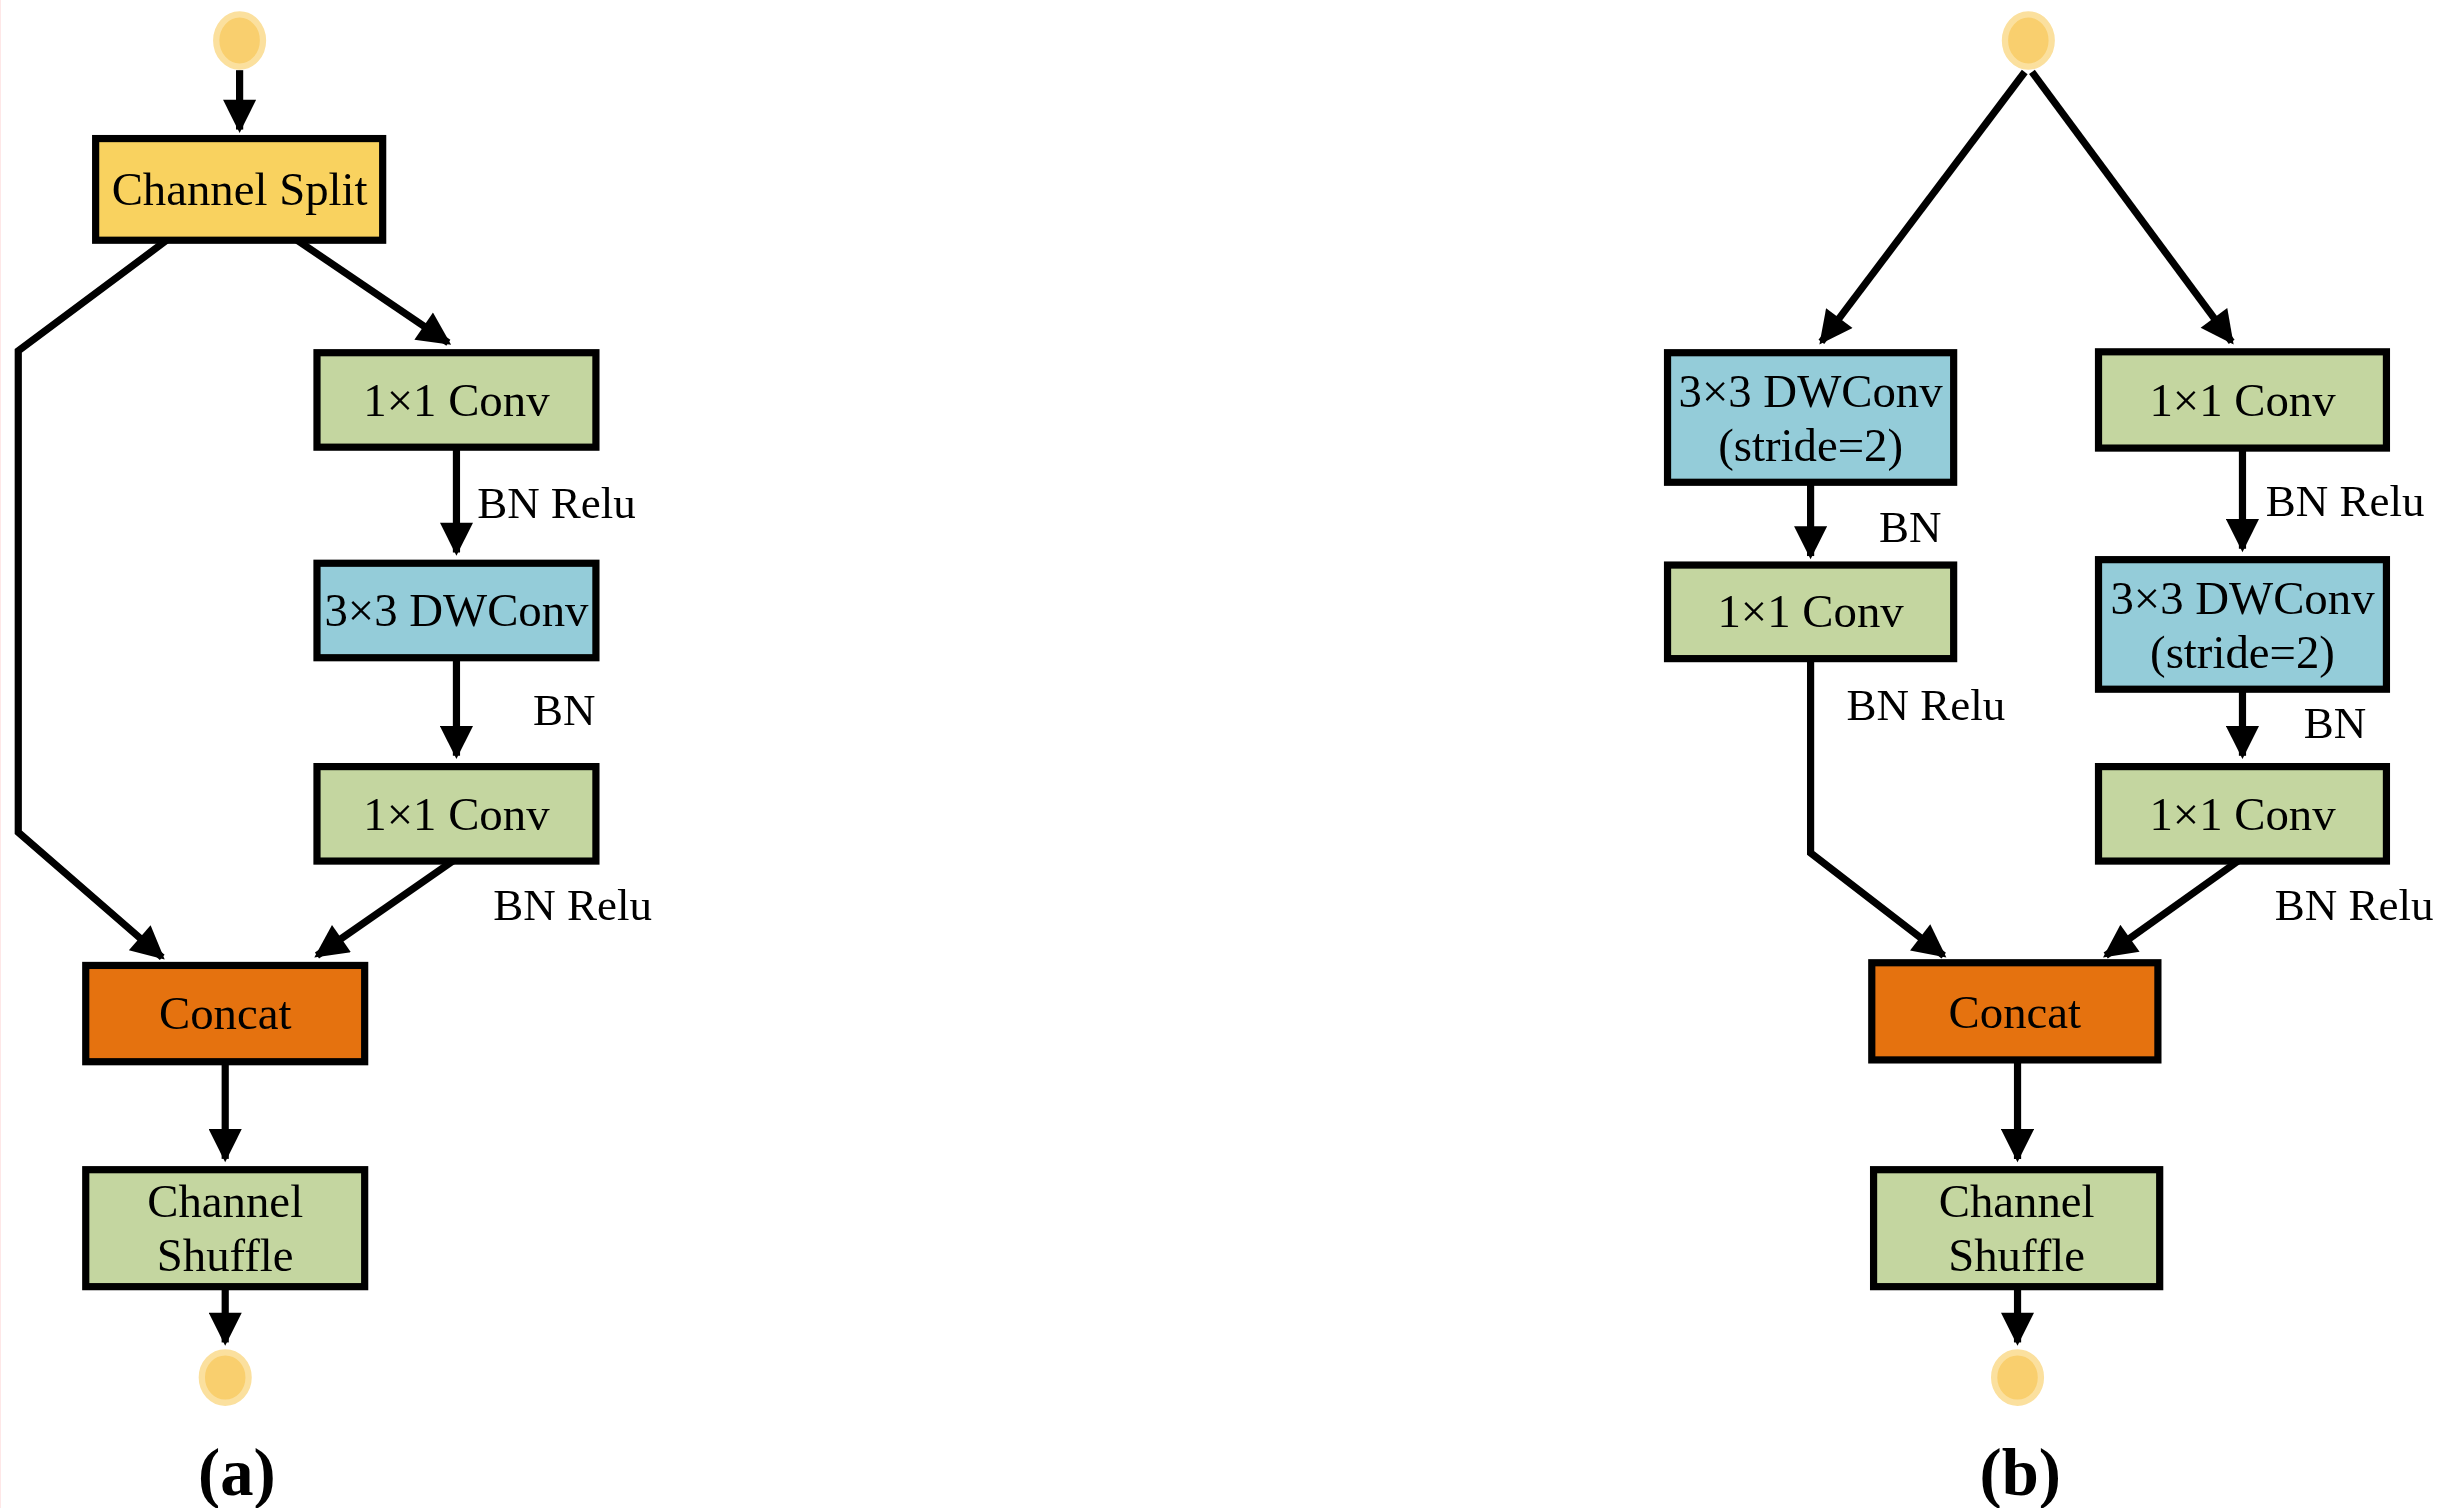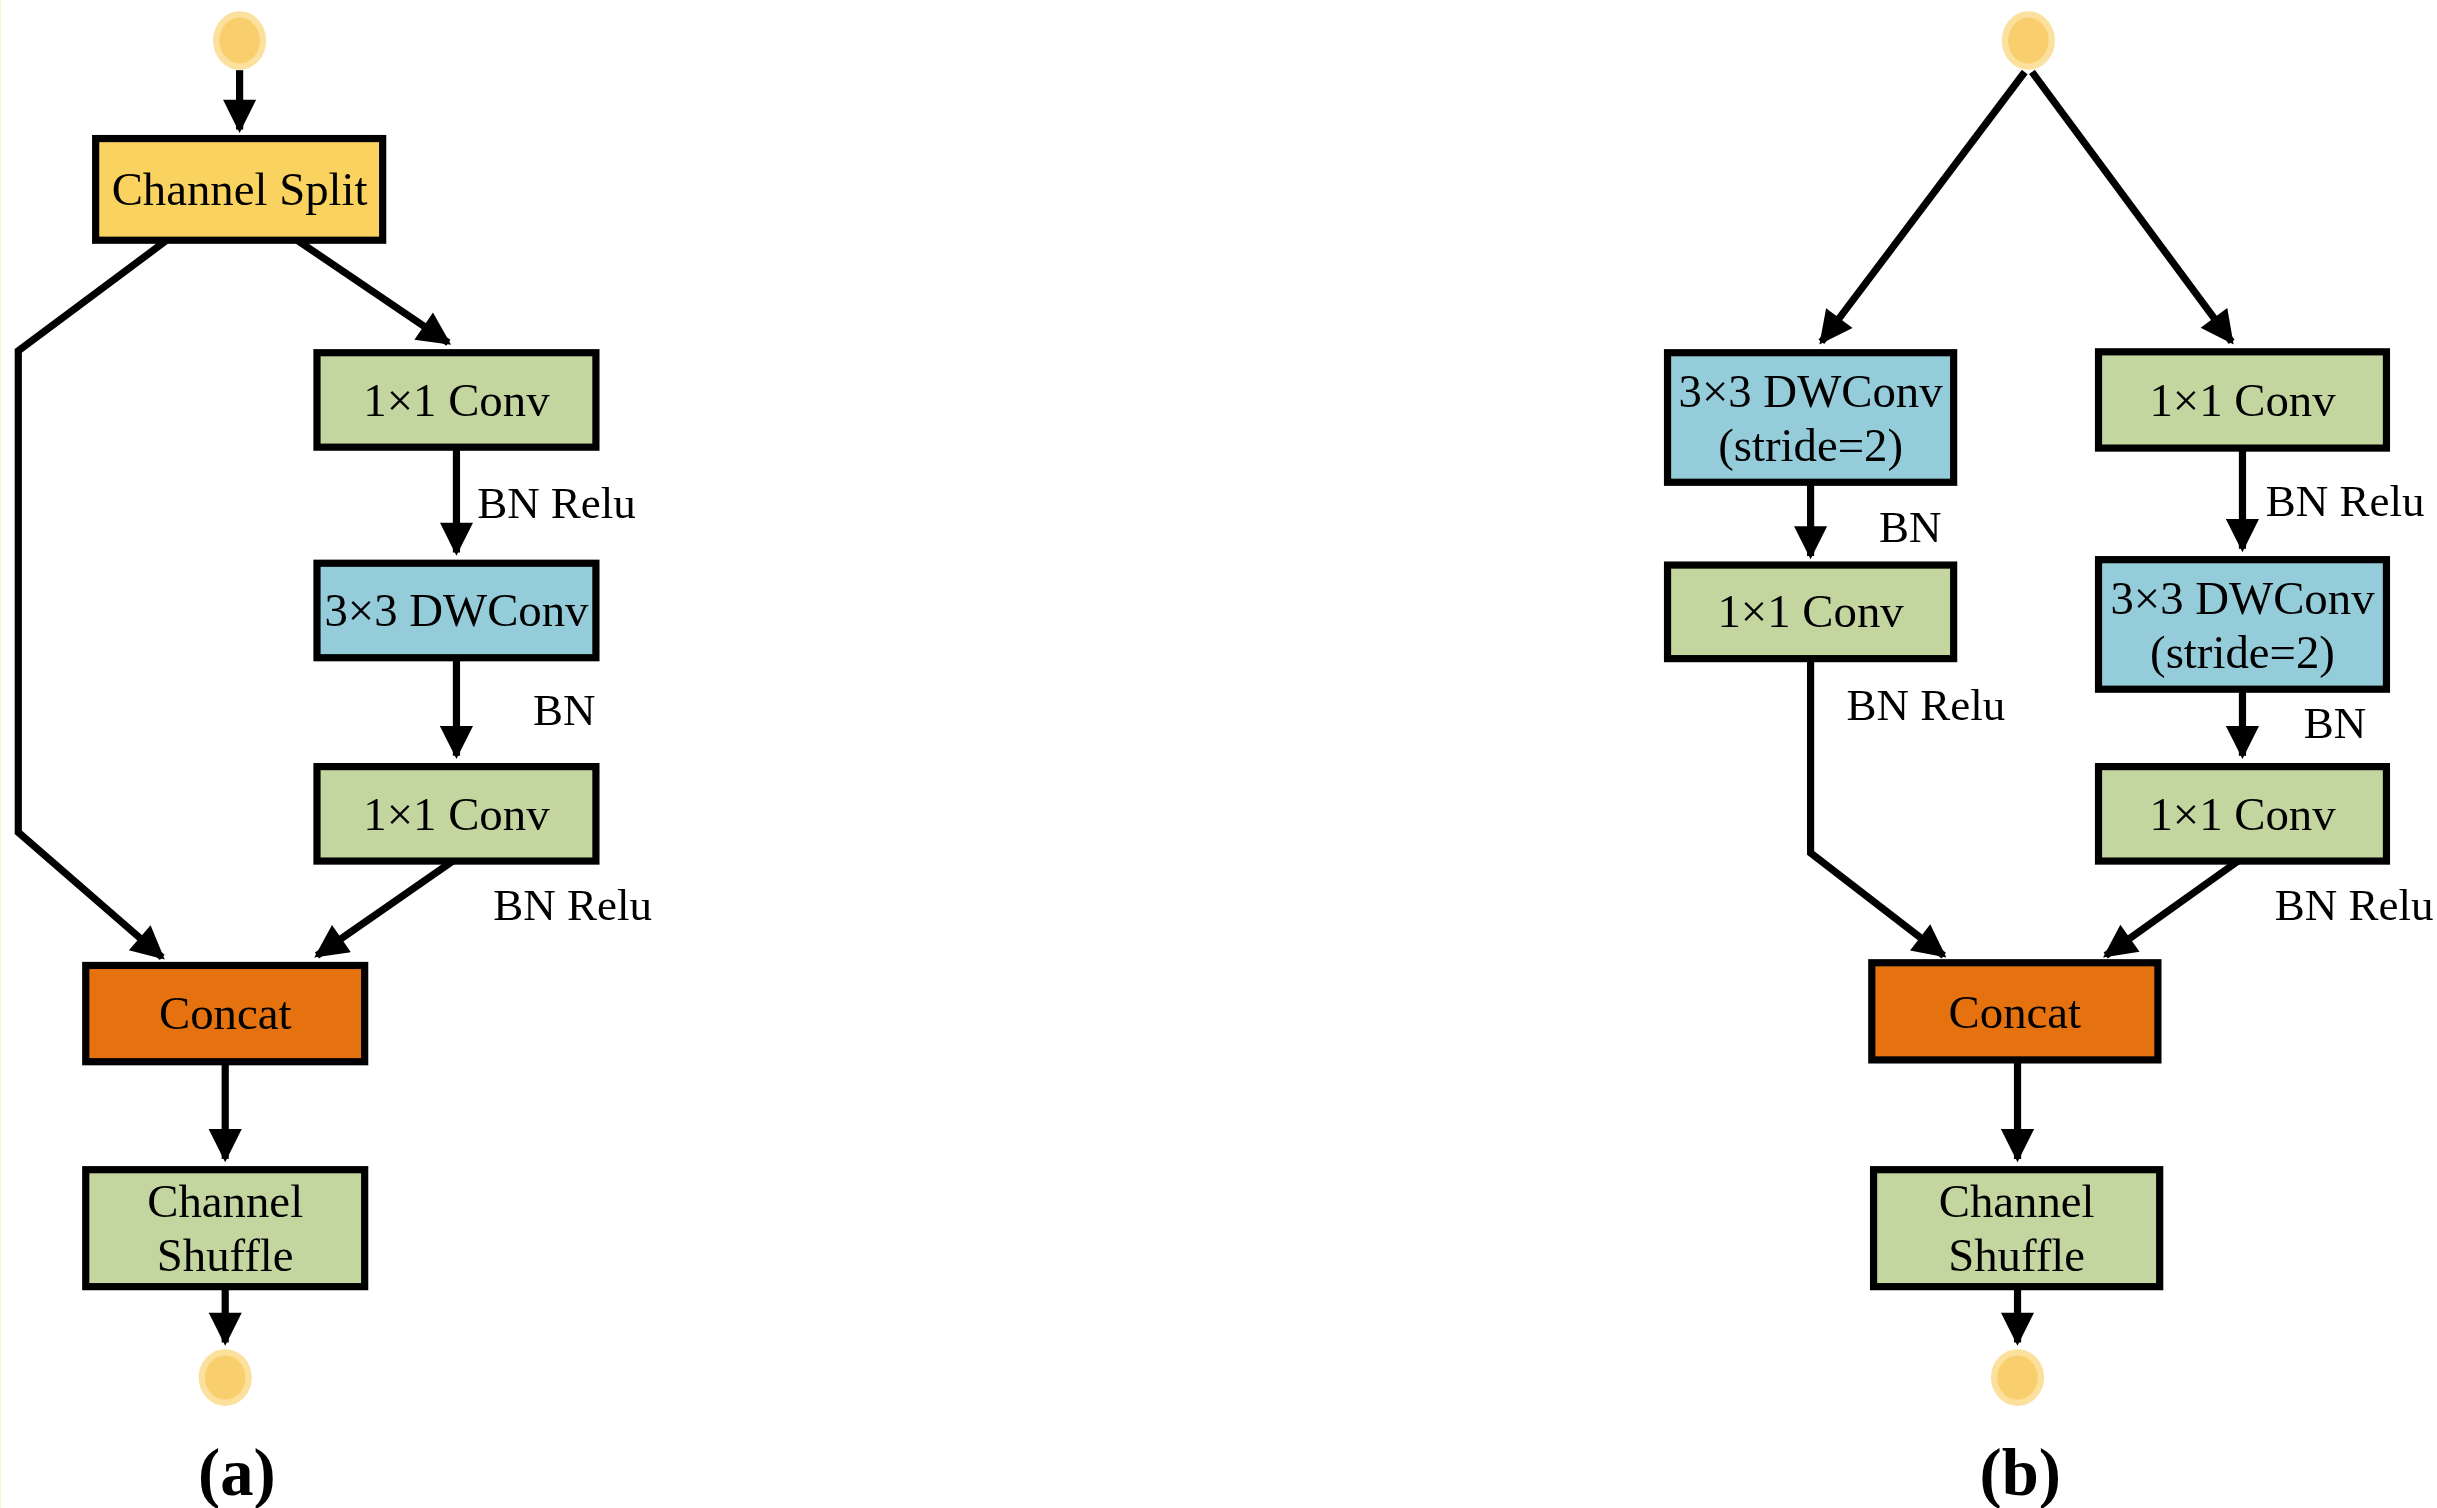--- a/index.html
+++ b/index.html
@@ -3,21 +3,21 @@
 <meta charset="utf-8">
 <style>
   html, body {
     margin: 0;
     padding: 0;
     background: #ffffff;
   }
   .figure-wrap {
     width: 2438px;
     height: 1508px;
-    background: #bef264;
+    background: #fca5a5;
     position: relative;
   }
   svg.diagram {
     display: block;
     width: 2438px;
     height: 1508px;
     font-family: "Liberation Serif", "DejaVu Serif", serif;
   }
   .node-box {
     stroke: #000000;

